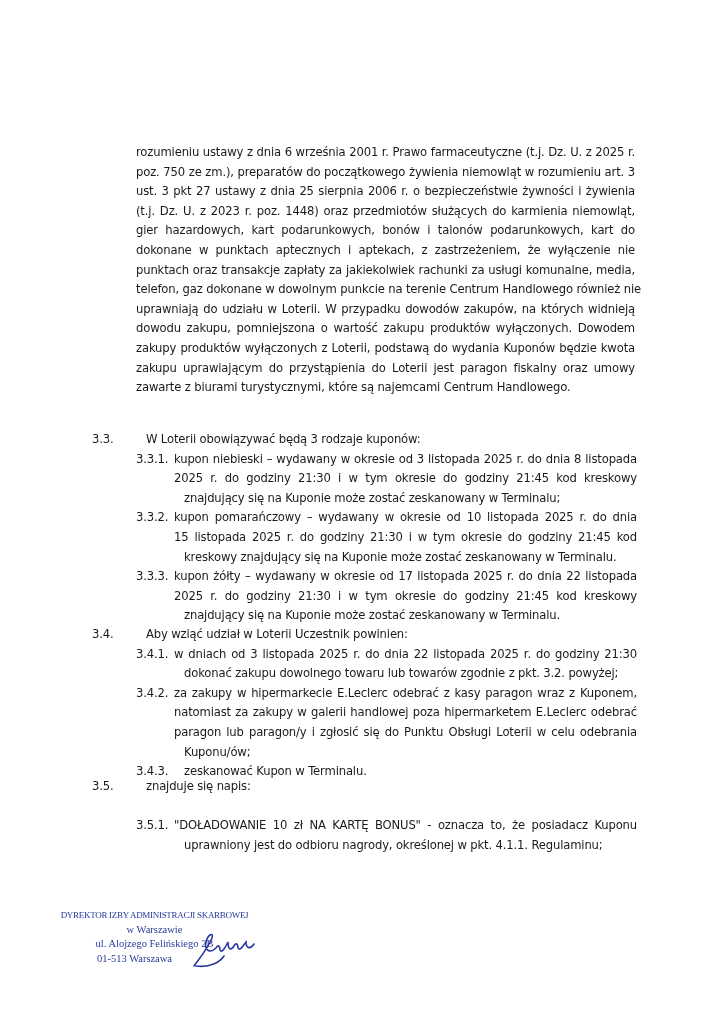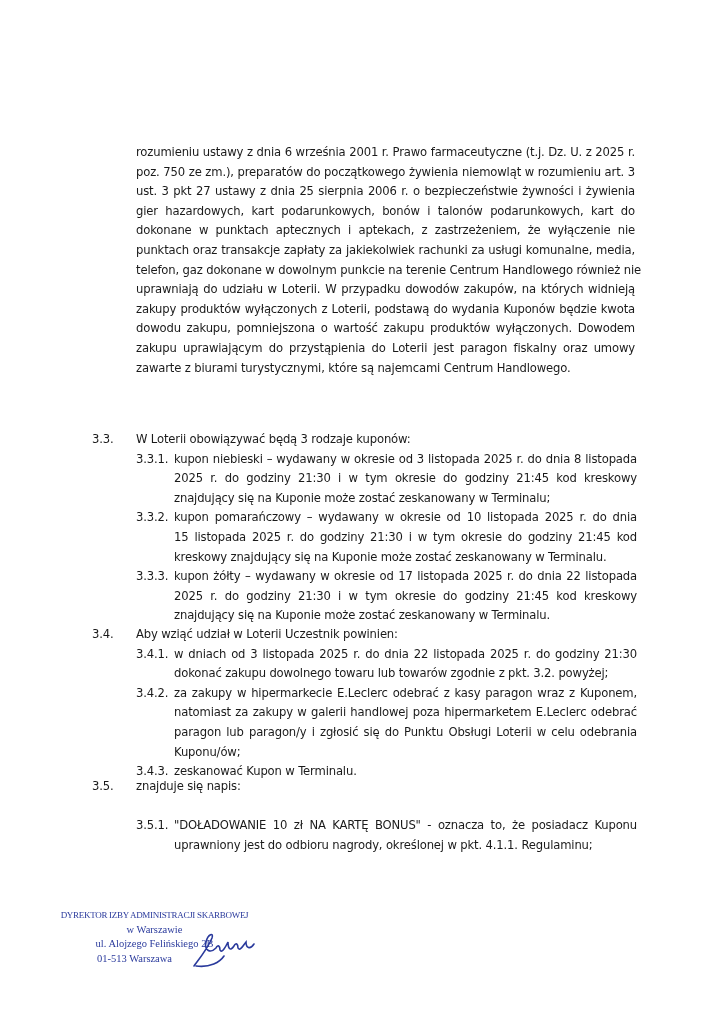--- a/index.html
+++ b/index.html
@@ -11,46 +11,47 @@
   .para .ln { display: block; text-align: justify; text-align-last: justify; white-space: nowrap; }
   .para .ln.last { text-align-last: left; }
   #intro { left: 136px; top: 135px; width: 499px; }
   .sec { position: absolute; left: 92px; width: 545px; font-size: 11.6px; line-height: 19.6px; letter-spacing: -0.15px; }
   .sec-num { position: absolute; left: 0; top: 0; }
   .sec-title-block { position: absolute; left: 44px; top: 0; width: 499px; }
   .sub { position: absolute; left: 44px; width: 499px; }
   .sub-num { position: absolute; left: 0; top: 0; text-align: center; }
   .sub-text { position: absolute; left: 38px; top: 0; width: 463px; }
   .sub-text .ln, .sec-title-block .ln { display: block; white-space: nowrap; text-align: justify; text-align-last: justify; }
-  .sub-text .ln.last, .sec-title-block .ln.last { text-align-last: left; }
+  .sub-text .ln.last, .sec-title-block .ln.last { text-align-last: left; margin-left: 10px; }
   #s33 { top: 422px; }
   #s34 { top: 617px; }
   #s35 { top: 769px; }
   .stamp { position: absolute; left: 52px; top: 892px; width: 205px; color: #2a3a9c;
            font-family: "Liberation Serif", serif; font-size: 10.5px; line-height: 14.5px; text-align: center; margin-top: 8px; }
   .stamp .l1 { font-size: 9px; letter-spacing: -0.3px; white-space: nowrap; text-transform: uppercase; }
   .stamp .l { display: block; white-space: nowrap; }
   .signature { position: absolute; left: 190px; top: 920px; width: 70px; height: 42px; }
 </style>
 </head>
 <body>
 
 <div class="page">
 
   <div id="intro" class="para">
       <span class="ln">rozumieniu ustawy z dnia 6 września 2001 r. Prawo farmaceutyczne (t.j. Dz. U. z 2025 r.</span>
       <span class="ln">poz. 750 ze zm.), preparatów do początkowego żywienia niemowląt w rozumieniu art. 3</span>
       <span class="ln">ust. 3 pkt 27 ustawy z dnia 25 sierpnia 2006 r. o bezpieczeństwie żywności i żywienia</span>
+      <span class="ln">(t.j. Dz. U. z 2023 r. poz. 1448) oraz przedmiotów służących do karmienia niemowląt,</span>
       <span class="ln">gier hazardowych, kart podarunkowych, bonów i talonów podarunkowych, kart  do</span>
       <span class="ln">dokonane w punktach aptecznych i aptekach, z zastrzeżeniem, że wyłączenie nie</span>
       <span class="ln">punktach oraz transakcje zapłaty za jakiekolwiek rachunki za usługi komunalne, media,</span>
       <span class="ln">telefon, gaz dokonane w dowolnym punkcie na terenie Centrum Handlowego również nie</span>
       <span class="ln">uprawniają do udziału w Loterii. W przypadku dowodów zakupów, na których widnieją</span>
+      <span class="ln">dowodu zakupu, pomniejszona o wartość zakupu produktów wyłączonych. Dowodem</span>
       <span class="ln">zakupy produktów wyłączonych z Loterii, podstawą do wydania Kuponów będzie kwota</span>
-      <span class="ln">dowodu zakupu, pomniejszona o wartość zakupu produktów wyłączonych. Dowodem</span>
       <span class="ln">zakupu uprawiającym do przystąpienia do Loterii jest paragon fiskalny oraz umowy</span>
       <span class="ln last">zawarte z biurami turystycznymi, które są najemcami Centrum Handlowego.</span>
     </div>
 
   <div id="s33" class="sec">
       <span class="sec-num">3.3.</span>
       <div class="sec-title-block">
         <span class="ln last">W Loterii obowiązywać będą 3 rodzaje kuponów:</span>
       </div>
       <div class="sub" style="top: 19.6px;">

